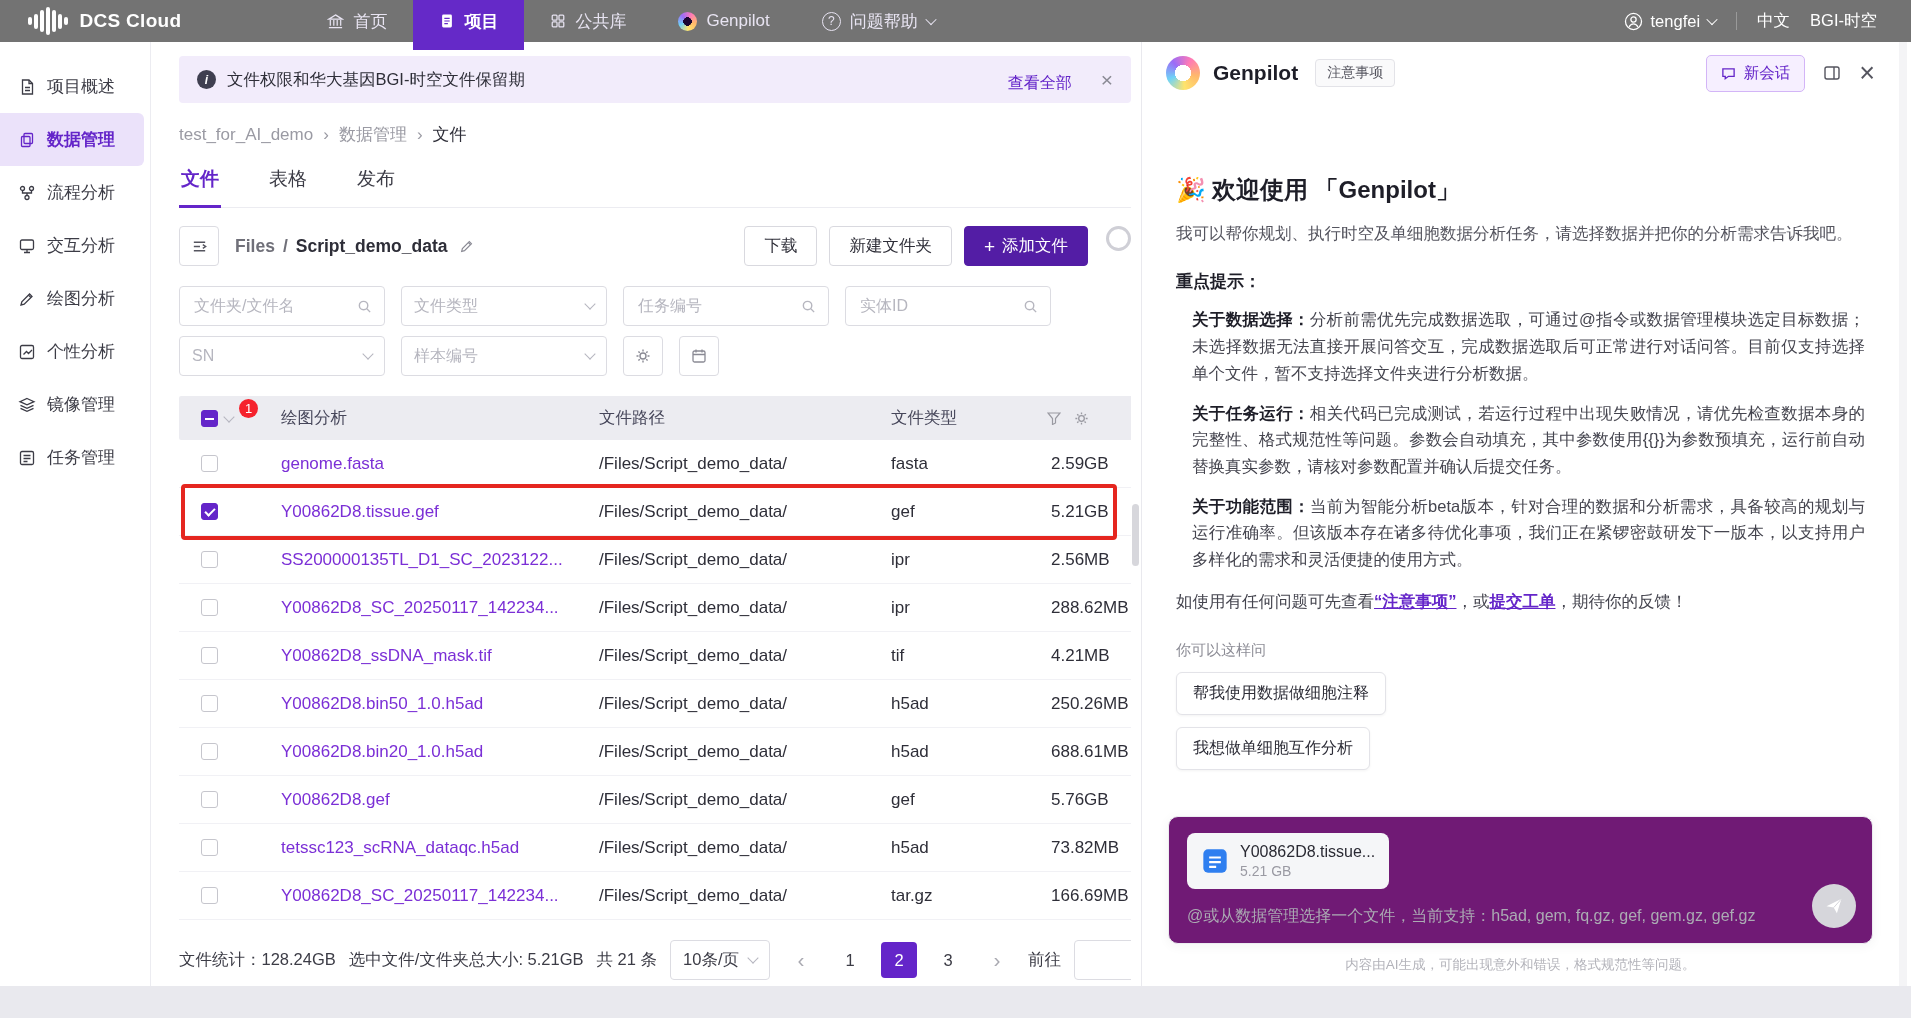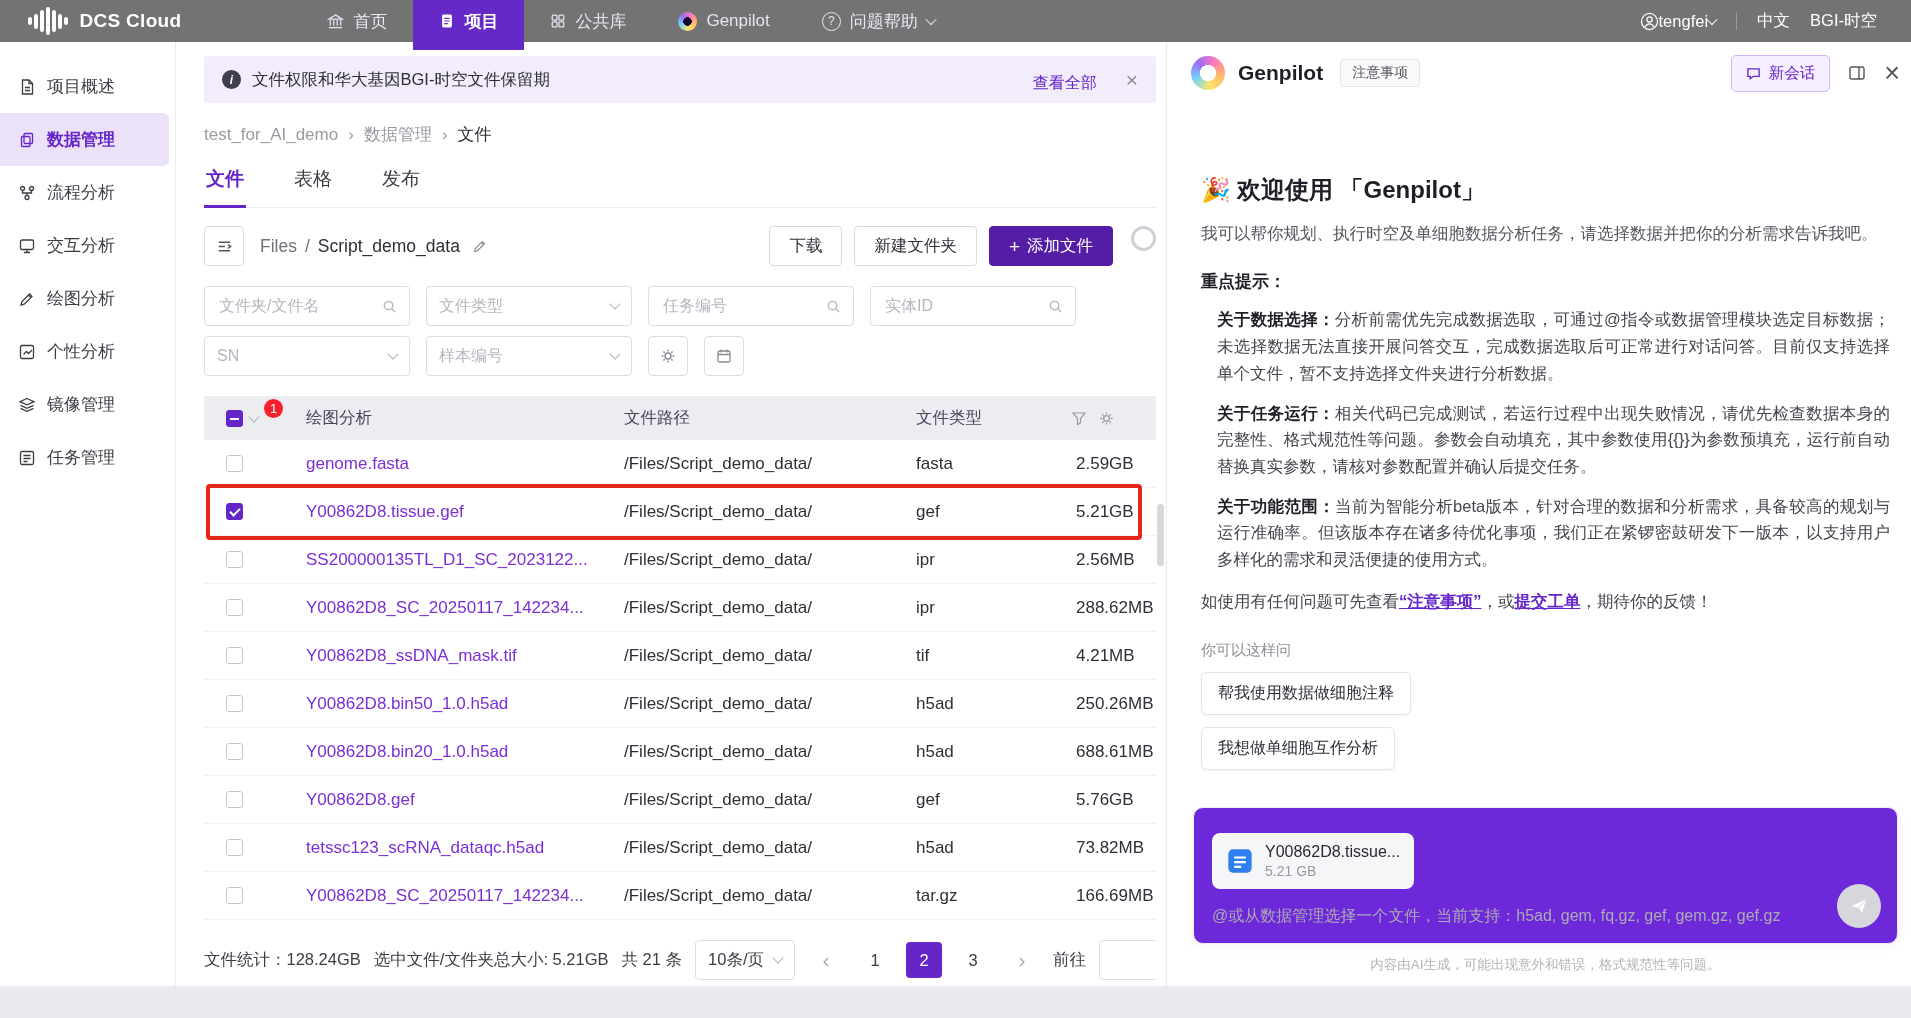--- a/index.html
+++ b/index.html
@@ -12,52 +12,52 @@
   .brand { display:flex; align-items:center; gap:12px; padding-left:28px; }
   .wave { display:flex; align-items:center; gap:2.5px; height:34px; }
   .wave i { display:block; width:3.5px; background:#fff; border-radius:2px; }
   .brand-name { font-size:19px; font-weight:bold; letter-spacing:.3px; }
   .nav-items { display:flex; align-items:stretch; height:58px; margin-left:120px; }
   .nav-item { display:flex; align-items:center; gap:9px; padding:0 26px; font-size:17px; color:#e8e4f2; cursor:pointer; }
   .nav-item.active { background:#6529c8; color:#fff; font-weight:bold; }
   .q-circle { width:19px; height:19px; border:1.4px solid #e8e4f2; border-radius:50%; display:flex; align-items:center; justify-content:center; font-size:12px; }
   .chev { width:8px; height:8px; border-right:1.6px solid currentColor; border-bottom:1.6px solid currentColor; transform:rotate(45deg) translate(-1px,-1px); display:inline-block; }
   .nav-right { margin-left:auto; display:flex; align-items:center; gap:20px; padding-right:34px; font-size:16.5px; }
-  .nav-user { display:flex; align-items:center; }
+  .nav-user { display:flex; align-items:center; gap:8px; }
   .nav-divider { width:1px; height:18px; background:rgba(255,255,255,.28); }
   .gp-ring { width:19px; height:19px; border-radius:50%;
     background: radial-gradient(circle,#190733 0 31%,rgba(0,0,0,0) 32%),
                 conic-gradient(from 30deg,#ff7ab6,#ffb86c,#ffe46c,#6fd3f7,#9b6cf7,#ff7ab6); }
 
   
   .app { display:flex; height:944px; background:#fff; }
 
   
-  .side { width:176px; border-right:1px solid #ececf1; padding-top:18px; flex:none; }
+  .side { width:151px; border-right:1px solid #ececf1; padding-top:18px; flex:none; }
   .side-item { height:53px; display:flex; align-items:center; gap:11px; padding-left:18px; font-size:17px; color:#3c3c46; cursor:pointer; }
   .side-item.active { background:#ebe2fa; color:#6425c9; font-weight:bold; border-radius:0 6px 6px 0; margin-right:6px; }
   .side-item svg { flex:none; }
 
   
   .main { width:990px; flex:none; position:relative; padding-left:28px; overflow:hidden; }
   .banner { margin:14px 10px 0 0; height:47px; background:#f2ecfb; border-radius:4px; display:flex; align-items:center; gap:11px; padding:0 18px; font-size:16.5px; color:#2e2e38; }
   .info-dot { width:19px; height:19px; border-radius:50%; background:#3f3f50; color:#fff; font-size:12px; font-style:italic; font-weight:bold; display:flex; align-items:center; justify-content:center; flex:none; }
   .banner-link { margin-left:auto; color:#6425c9; font-size:16px; cursor:pointer;margin-top:7px; }
   .banner-close { color:#8a8a94; font-size:21px; margin-left:18px; cursor:pointer; line-height:1; }
 
   .crumbs { margin-top:20px; font-size:17px; color:#9a9aa3; display:flex; align-items:center; gap:10px; }
   .crumbs .cur { color:#2e2e38; }
 
   .tabs { margin-top:12px; width:952px; border-bottom:1px solid #ececf1; display:flex; gap:46px; }
   .tab { padding:8px 2px 13px; font-size:19px; color:#3c3c46; cursor:pointer; }
   .tab.active { color:#6425c9; font-weight:bold; border-bottom:3px solid #6425c9; margin-bottom:-1px; }
 
   .toolbar { margin-top:18px; width:952px; display:flex; align-items:center; }
   .icon-sq { width:40px; height:40px; border:1px solid #dcdce2; border-radius:4px; background:#fff; display:flex; align-items:center; justify-content:center; cursor:pointer; flex:none; }
-  .path { margin-left:16px; font-size:17.5px; color:#2e2e38; display:flex; align-items:center; gap:8px; }
+  .path { margin-left:16px; font-size:17.5px; color:#2e2e38; display:flex; align-items:center; gap:8px;font-weight:bold; }
   .path .root { color:#707079; }
   .toolbar-right { margin-left:auto; display:flex; align-items:flex-start; gap:12px; }
   .btn { height:40px; padding:0 19px; border:1px solid #d9d9df; border-radius:4px; background:#fff; font-size:16.5px; color:#2e2e38; display:flex; align-items:center; cursor:pointer; }
   .btn-primary { background:#531da5; border-color:#531da5; color:#fff; gap:7px; }
   .btn-primary .plus { font-size:19px; line-height:1; }
   .ring { width:25px; height:25px; border-radius:50%; border:3px solid #cfcfd6; margin-left:6px; cursor:pointer; }
 
   .filters { margin-top:20px; display:flex; flex-direction:column; gap:10px; }
   .frow { display:flex; gap:16px; align-items:center; }
   .f-field { width:206px; height:40px; border:1px solid #dcdce2; border-radius:4px; background:#fff; display:flex; align-items:center; justify-content:space-between; padding:0 12px; font-size:16px; color:#b6b6bf; cursor:pointer; }
@@ -108,21 +108,21 @@
   .welcome .emoji { color:#f5a623; margin-right:6px; }
   .intro { margin-top:14px; font-size:16.5px; color:#55555f; line-height:1.6; }
   .tips-title { margin-top:24px; font-size:17px; font-weight:bold; color:#1e1e28; }
   .tip { margin:13px 0 0; padding-left:16px; font-size:16.5px; color:#45454f; line-height:1.62; text-align:justify; }
   .tip b { color:#1e1e28; }
   .fb { margin:18px 0 0; font-size:16.5px; color:#45454f; }
   .plink { color:#6425c9; font-weight:bold; text-decoration:underline; cursor:pointer; }
   .ask-label { margin-top:28px; font-size:15px; color:#8d8d96; }
   .chips { margin-top:12px; display:flex; flex-direction:column; align-items:flex-start; gap:12px; }
   .chip { border:1px solid #e3e3e8; background:#fff; border-radius:6px; padding:10px 16px; font-size:16px; color:#2e2e38; box-shadow:0 1px 3px rgba(0,0,0,.05); cursor:pointer; }
-  .input-card { margin:14px 26px 8px; border:1px solid #ececf0; border-radius:10px; background:#6d28d9; box-shadow:0 2px 12px rgba(0,0,0,.05); padding:25px 18px 16px; position:relative; flex:none; }
+  .input-card { margin:14px 26px 8px; border:1px solid #ececf0; border-radius:10px; background:#701a75; box-shadow:0 2px 12px rgba(0,0,0,.05); padding:16px 18px 16px; position:relative; flex:none; }
   .file-chip { display:inline-flex; align-items:center; gap:11px; background:#f5f6f8; border-radius:8px; padding:10px 14px; max-width:320px; cursor:pointer; }
   .fc-txt { display:flex; flex-direction:column; overflow:hidden; }
   .fc-name { font-size:16px; color:#2a2a33; white-space:nowrap; overflow:hidden; }
   .fc-size { font-size:14px; color:#9a9aa3; margin-top:2px; }
   .ph { margin-top:17px; font-size:16px; color:#ababb3; padding-right:64px; cursor:text; }
   .send { position:absolute; right:16px; bottom:15px; width:44px; height:44px; border-radius:50%; background:#d6d6db; display:flex; align-items:center; justify-content:center; cursor:pointer; }
   .disclaimer { text-align:center; font-size:13.5px; color:#b3b3ba; padding:4px 0 12px; flex:none; }
 
   .right-strip { width:8px; background:#f4f4f6; flex:none; }
 </style>

